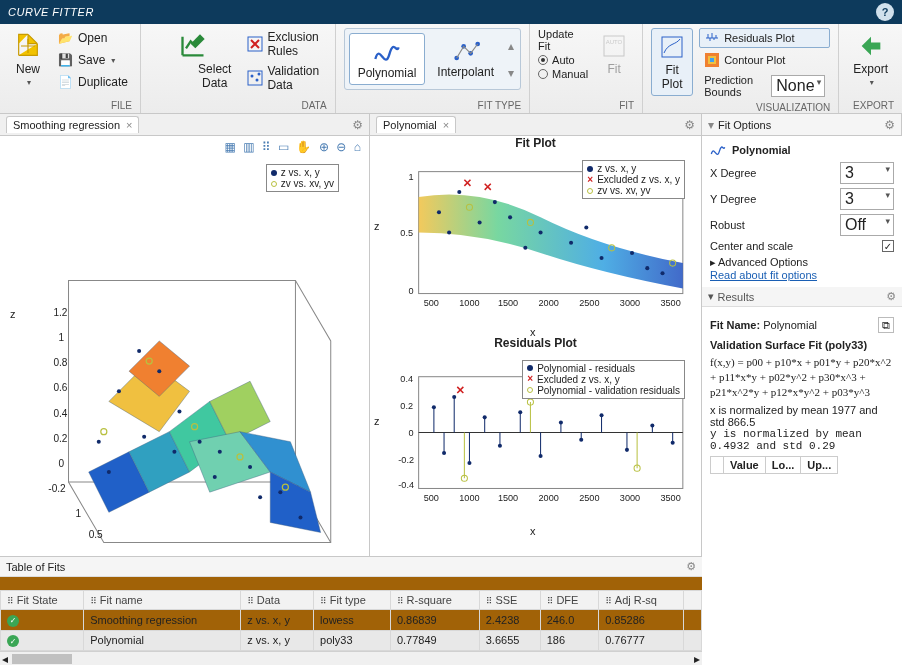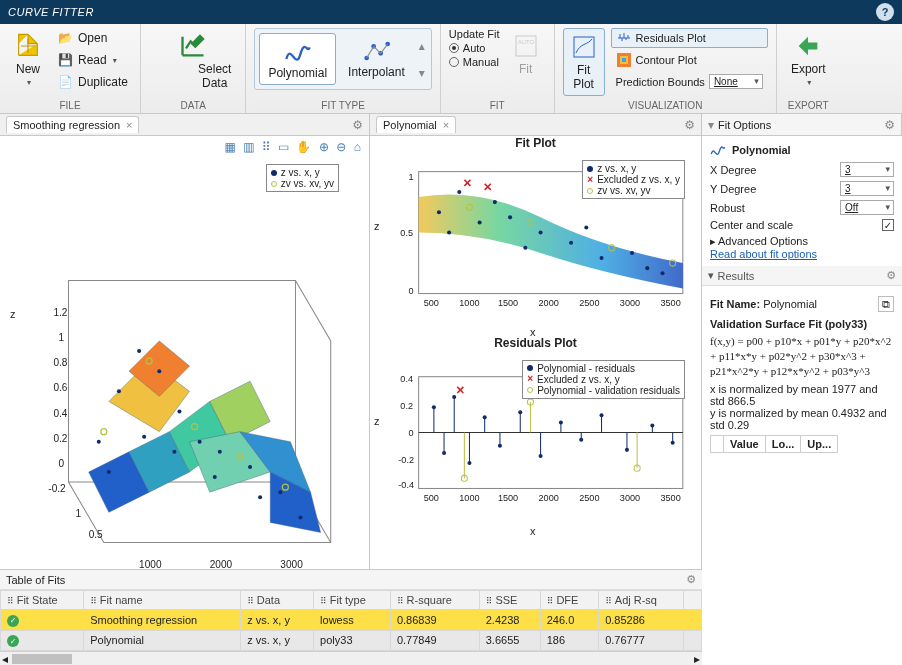--- a/index.html
+++ b/index.html
@@ -4,36 +4,36 @@
 <style>
 * { box-sizing: border-box; margin: 0; padding: 0; font-family: "Segoe UI", Arial, sans-serif; }
 body { width: 902px; height: 665px; overflow: hidden; background: #fff; font-size: 12px; color: #222; }
 .topbar { background: #0d3a5c; height: 24px; display: flex; align-items: center; padding: 0 8px; color: #fff; justify-content: space-between; }
 .topbar .title { font-size: 11px; letter-spacing: 0.5px; font-style: italic; }
 .help-icon { width: 18px; height: 18px; background: #d0e0ec; color:#0d3a5c; border-radius:50%; display:flex; align-items:center; justify-content:center; font-size:11px; font-weight:bold; }
 
 .ribbon { background: linear-gradient(#f7f7f7,#ececec); border-bottom:1px solid #c8c8c8; height: 90px; display:flex; }
 .ribbon-group { border-right:1px solid #d0d0d0; padding: 4px 8px 0 8px; display:flex; flex-direction:column; align-items:center; }
 .ribbon-group-body { flex:1; display:flex; gap:6px; align-items:flex-start; }
-.ribbon-group-label { font-size:10px; color:#666; text-align:center; width:100%; padding:2px 0; }
+.ribbon-group-label { font-size:10px; color:#666; text-align:right; width:100%; padding:2px 0; }
 .rbtn-big { display:flex; flex-direction:column; align-items:center; gap:2px; padding:4px 6px; border-radius:3px; cursor:pointer; }
 .rbtn-small { display:flex; align-items:center; gap:4px; padding:2px 4px; cursor:pointer; }
 .ico { width:16px; height:16px; display:inline-flex; align-items:center; justify-content:center; }
 .ico-big { width:28px; height:28px; }
 .col { display:flex; flex-direction:column; gap:2px; }
 .drop-arrow { font-size:8px; color:#555; margin-left:2px; }
 .fit-type-box { display:flex; gap:4px; border:1px solid #b8c8d8; background:#eef3f8; border-radius:3px; padding:4px; }
 .fit-type-item { display:flex; flex-direction:column; align-items:center; padding:4px 8px; border-radius:3px; cursor:pointer; }
 .fit-type-item.sel { background:#fff; border:1px solid #8aadd0; }
 .radio-row { display:flex; align-items:center; gap:4px; font-size:11px; }
 .radio { width:10px; height:10px; border:1px solid #666; border-radius:50%; display:inline-flex; align-items:center; justify-content:center; }
 .radio.on::after { content:""; width:4px; height:4px; background:#333; border-radius:50%; }
 .vis-row { display:flex; align-items:center; gap:4px; font-size:11px; padding:1px 4px; cursor:pointer; border:1px solid transparent; border-radius:2px;}
 .vis-row.sel { border-color:#8aadd0; background:#e8f0f8;}
-.select-small { border:1px solid #aaa; background:#fff; padding:1px 14px 1px 4px; font-size:10px; position:relative; min-width:54px;text-decoration:underline; }
+.select-small { border:1px solid #aaa; background:#fff; padding:1px 14px 1px 4px; font-size:16px; position:relative; min-width:54px; }
 .select-small::after { content:"▾"; position:absolute; right:3px; top:1px; font-size:9px; color:#555; }
 
 .tabs-row { display:flex; background:#f0f0f0; border-bottom:1px solid #c8c8c8; height:22px; }
 .tab-slot { display:flex; align-items:center; gap:4px; border-right:1px solid #c8c8c8; padding:0 6px; }
 .tab-slot .tab { display:flex; align-items:center; gap:6px; padding:2px 6px; border:1px solid #c8c8c8; border-bottom:none; background:#fff; border-radius:3px 3px 0 0; font-size:11px; }
 .tab .close { color:#888; cursor:pointer; font-size:11px; }
 .gear { color:#888; cursor:pointer; }
 
 .main { display:flex; height: calc(100% - 24px - 90px - 22px); }
 .panel-left { width:370px; border-right:1px solid #c8c8c8; display:flex; flex-direction:column; }
@@ -51,21 +51,21 @@
 .acc-head { display:flex; align-items:center; gap:4px; padding:3px 6px; border-bottom:1px solid #ddd; color:#555; font-size:11px; background:#f5f5f5;}
 .acc-body { padding:6px 8px; font-size:11px; }
 .prop-row { display:flex; align-items:center; justify-content:space-between; margin:4px 0; }
 .link { color:#1a5fb4; text-decoration:underline; cursor:pointer; }
 .disclosure { font-weight:normal; cursor:pointer; }
 .checkbox { width:12px; height:12px; border:1px solid #666; display:inline-flex; align-items:center; justify-content:center; font-size:10px; }
 .checkbox.on::after { content:"✓"; }
 
 .tof { border-top:1px solid #c8c8c8; }
 .tof-head { display:flex; align-items:center; justify-content:space-between; padding:3px 6px; font-size:11px; background:#f5f5f5; border-bottom:1px solid #ddd;}
-table.fits { width:100%; border-collapse:collapse; font-size:11px; }
+table.fits { width:100%; border-collapse:collapse; font-size:11px;margin-top:13px; }
 table.fits th, table.fits td { border:1px solid #d8d8d8; padding:3px 6px; text-align:left; white-space:nowrap; }
 table.fits th { background:#f2f2f2; font-weight:normal; color:#444; }
 .state-dot { width:12px; height:12px; background:#3aa655; border-radius:50%; display:inline-flex; align-items:center; justify-content:center; color:#fff; font-size:8px; }
 tr.sel-row td { background:#e8e8e8; }
 
 .legend-box { position:absolute; background:#fff; border:1px solid #888; font-size:10px; padding:2px 4px; }
 .legend-row { display:flex; align-items:center; gap:4px; white-space:nowrap; }
 .marker-dot { width:6px; height:6px; background:#102a6a; border-radius:50%; }
 .marker-open { width:6px; height:6px; border:1px solid #b8c040; border-radius:50%; }
 .marker-x { color:#d02020; font-weight:bold; font-size:10px; line-height:6px; }
@@ -100,21 +100,21 @@
         <span>New</span>
         <span class="drop-arrow">▾</span>
       </div>
       <div class="col">
         <div class="rbtn-small">
           <span class="ico">📂</span>
           <span>Open</span>
         </div>
         <div class="rbtn-small">
           <span class="ico">💾</span>
-          <span>Read</span>
+          <span>Save</span>
           <span class="drop-arrow">▾</span>
         </div>
         <div class="rbtn-small">
           <span class="ico">📄</span>
           <span>Duplicate</span>
         </div>
       </div>
     </div>
     <div class="ribbon-group-label">FILE</div>
   </div>
@@ -123,20 +123,42 @@
     <div class="ribbon-group-body">
       <div class="rbtn-big">
         <span class="ico ico-big">
           <svg width="28" height="28" viewBox="0 0 24 24">
               <path fill="none" stroke="#2a8a3a" stroke-width="2" d="M3 20V4M3 20h18M6 14l4-6 4 4 5-8"></path>
               <path fill="#2a8a3a" d="M18 2l4 4-8 8-4-4z"></path>
             </svg>
         </span>
         <span style="white-space:pre-line; text-align:center;margin-left:43px;">Select
 Data</span>
+      </div>
+      <div class="col">
+        <div class="rbtn-small">
+          <span class="ico">
+            <svg width="16" height="16" viewBox="0 0 16 16">
+                <rect x="1" y="1" width="14" height="14" fill="none" stroke="#2a60c8"></rect>
+                <path stroke="#d02020" stroke-width="2" d="M4 4l8 8M12 4l-8 8"></path>
+              </svg>
+          </span>
+          <span>Exclusion Rules</span>
+        </div>
+        <div class="rbtn-small">
+          <span class="ico">
+            <svg width="16" height="16" viewBox="0 0 16 16">
+                <rect x="1" y="1" width="14" height="14" fill="none" stroke="#2a60c8"></rect>
+                <circle cx="5" cy="6" r="1.5" fill="#2a60c8"></circle>
+                <circle cx="10" cy="10" r="1.5" fill="#2a60c8"></circle>
+                <circle cx="12" cy="4" r="1.5" fill="#2a60c8"></circle>
+              </svg>
+          </span>
+          <span>Validation Data</span>
+        </div>
       </div>
     </div>
     <div class="ribbon-group-label">DATA</div>
   </div>
 
   <div class="ribbon-group" style="flex:0 0 auto;">
     <div class="ribbon-group-body">
       <div class="fit-type-box">
         <div class="fit-type-item sel">
           <span class="ico ico-big">
@@ -358,21 +380,21 @@
               <span class="marker-open"></span>
               <span>zv vs. xv, yv</span>
             </div>
         </div>
         <span class="axis-label" style="left:10px; top:150px;">z</span>
         <span class="axis-label" style="left:55px; bottom:25px;">y</span>
         <span class="axis-label" style="left:190px; bottom:2px;">x</span>
       </div>
     </div>
 
-    <div class="tof" style="position:absolute; left:0; right:200px; bottom:0; background:#fde047;">
+    <div class="tof" style="position:absolute; left:0; right:200px; bottom:0; background:#a16207;">
       <div class="tof-head">
         <span>Table of Fits</span>
         <span class="gear">⚙</span>
       </div>
       <table class="fits">
         <thead>
             <tr>
           <th><span style="font-size:9px;">⠿</span> <span>Fit State</span></th>
           <th><span style="font-size:9px;">⠿</span> <span>Fit name</span></th>
           <th><span style="font-size:9px;">⠿</span> <span>Data</span></th>
@@ -608,21 +630,21 @@
         <span class="gear">⚙</span>
     </div>
     <div class="acc-body">
       <div class="prop-row">
         <span><b>Fit Name:</b> <span>Polynomial</span></span>
         <span class="ico" style="border:1px solid #bbb;padding:1px 3px;">⧉</span>
       </div>
       <div style="margin-top:6px;"><b>Validation Surface Fit (poly33)</b></div>
       <div class="formula" style="margin:4px 0;">f(x,y) = p00 + p10*x + p01*y + p20*x^2 + p11*x*y + p02*y^2 + p30*x^3 + p21*x^2*y + p12*x*y^2 + p03*y^3</div>
       <div>x is normalized by mean 1977 and std 866.5</div>
-      <div style="">y is normalized by mean 0.4932 and std 0.29</div>
+      <div style="font-family:Liberation Mono, monospace;">y is normalized by mean 0.4932 and std 0.29</div>
       <table class="coef-table" style="margin-top:4px;">
         <tbody>
             <tr>
               <th></th>
               <th>Value</th>
               <th>Lo...</th>
               <th>Up...</th>
             </tr>
       </tbody>
         </table>

